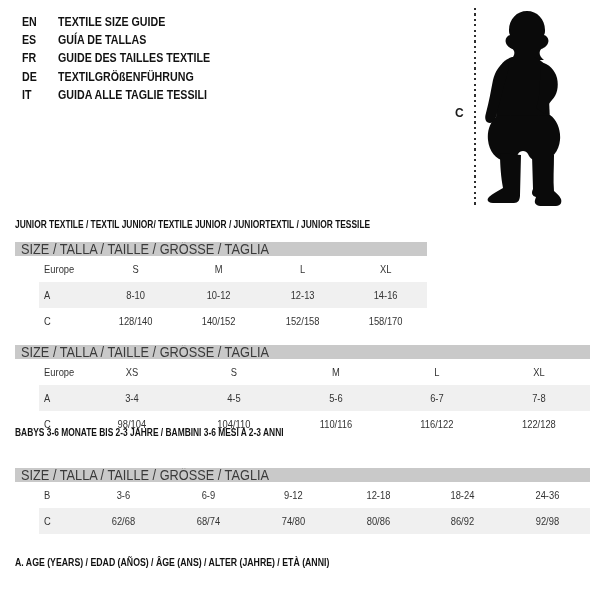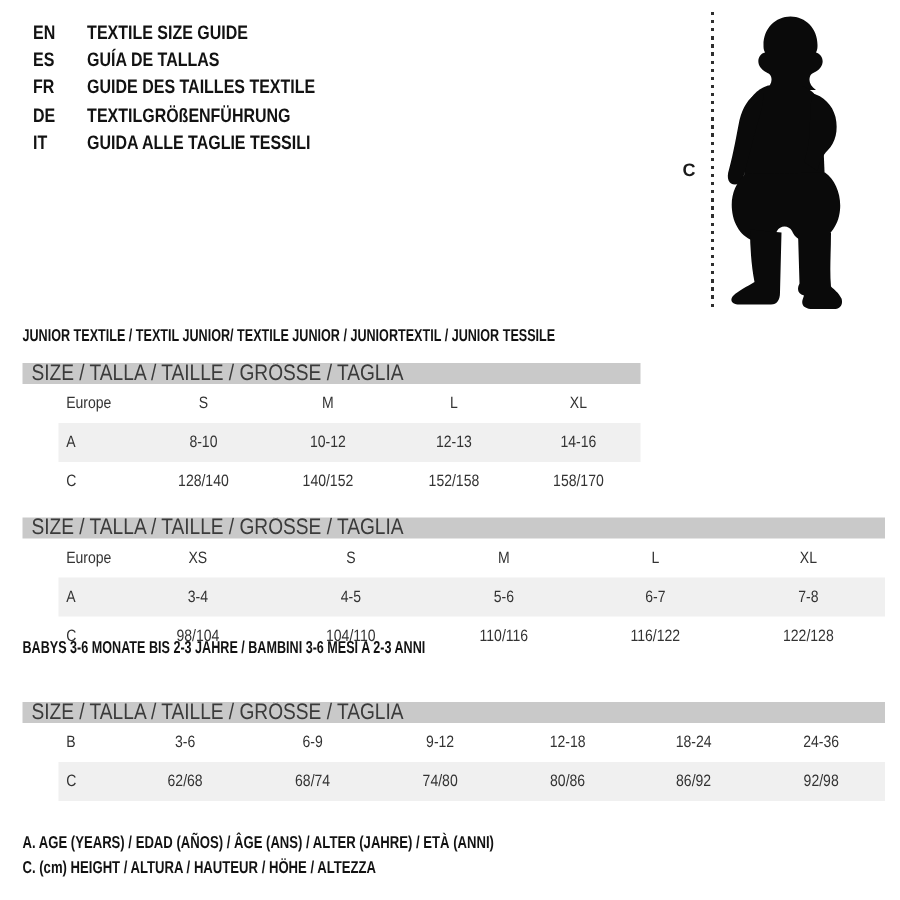--- a/index.html
+++ b/index.html
@@ -176,18 +176,15 @@
       <span class="cell">80/86</span>
       <span class="cell">86/92</span>
       <span class="cell">92/98</span>
     </div>
   </div>
 
   <div class="footer">
     <div class="note">
       <span class="cond76">A. AGE (YEARS) / EDAD (AÑOS) / ÂGE (ANS) / ALTER (JAHRE) / ETÀ (ANNI)</span>
     </div>
-    <div class="note">
-      <span class="cond76">C. (cm) HEIGHT / ALTURA / HAUTEUR / HÖHE / ALTEZZA</span>
-    </div>
   </div>
 
 </div>
 
 </body></html>

